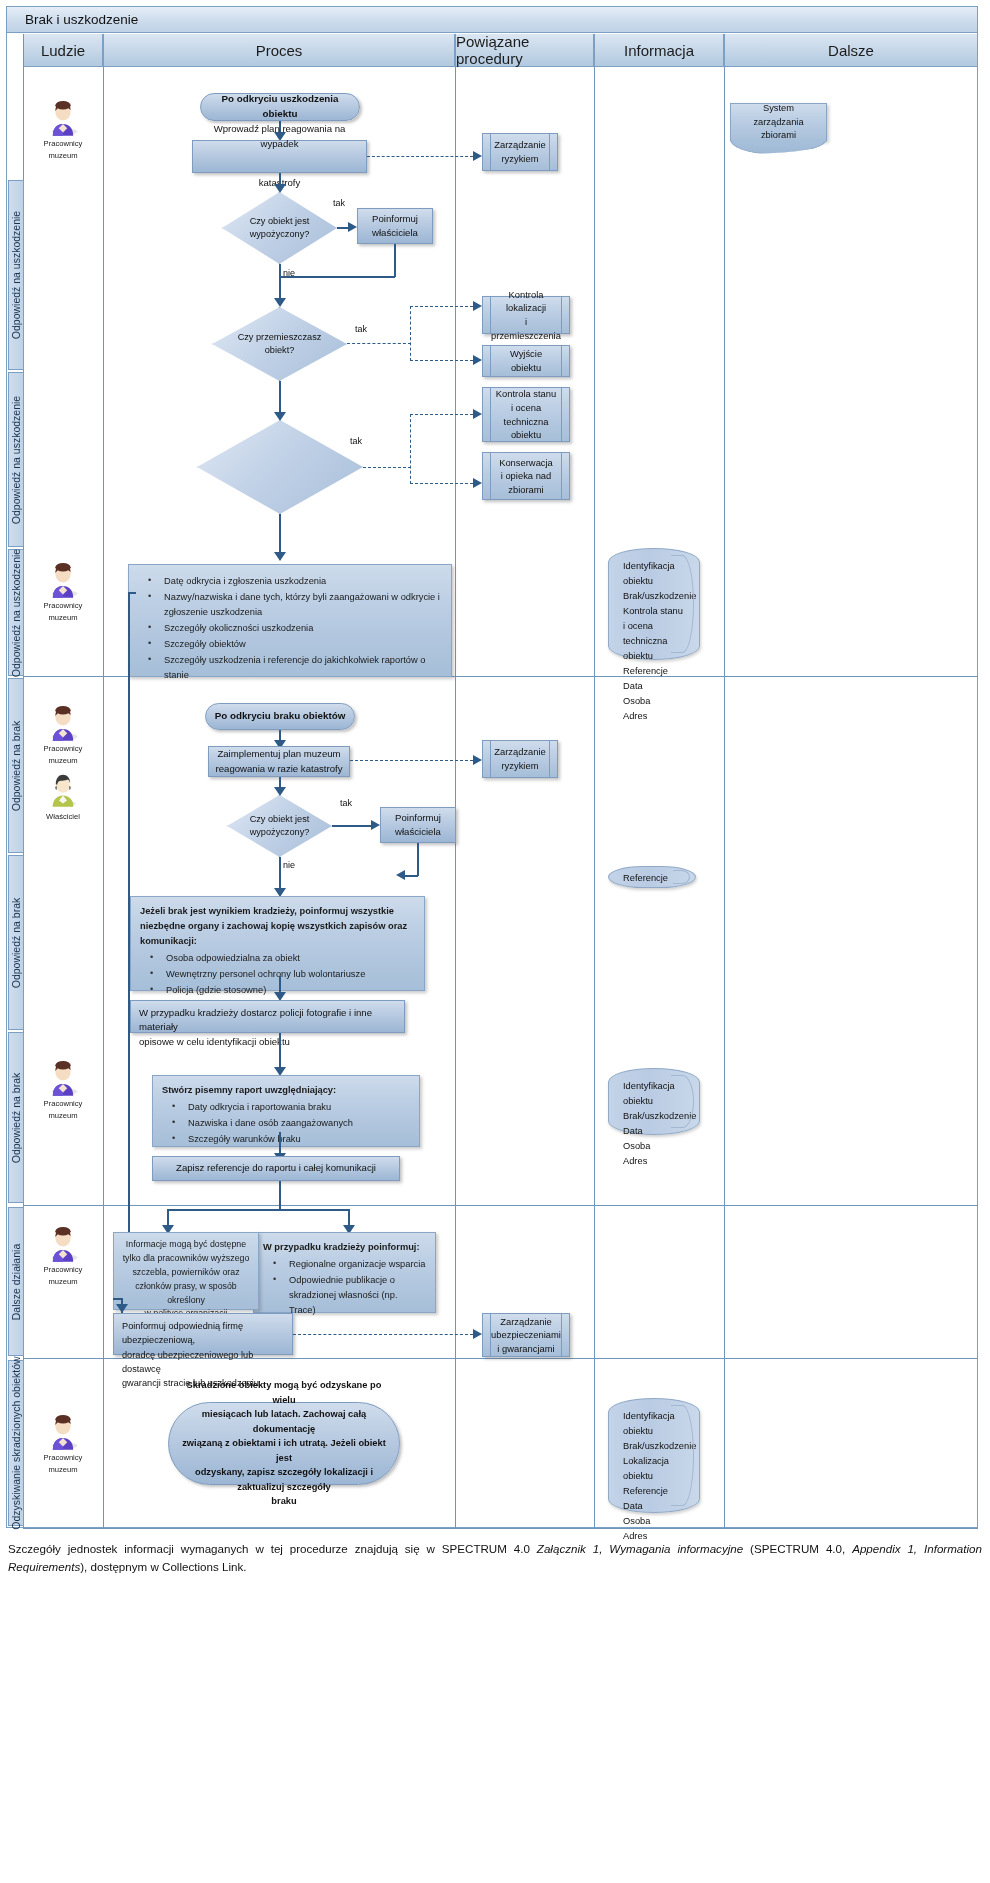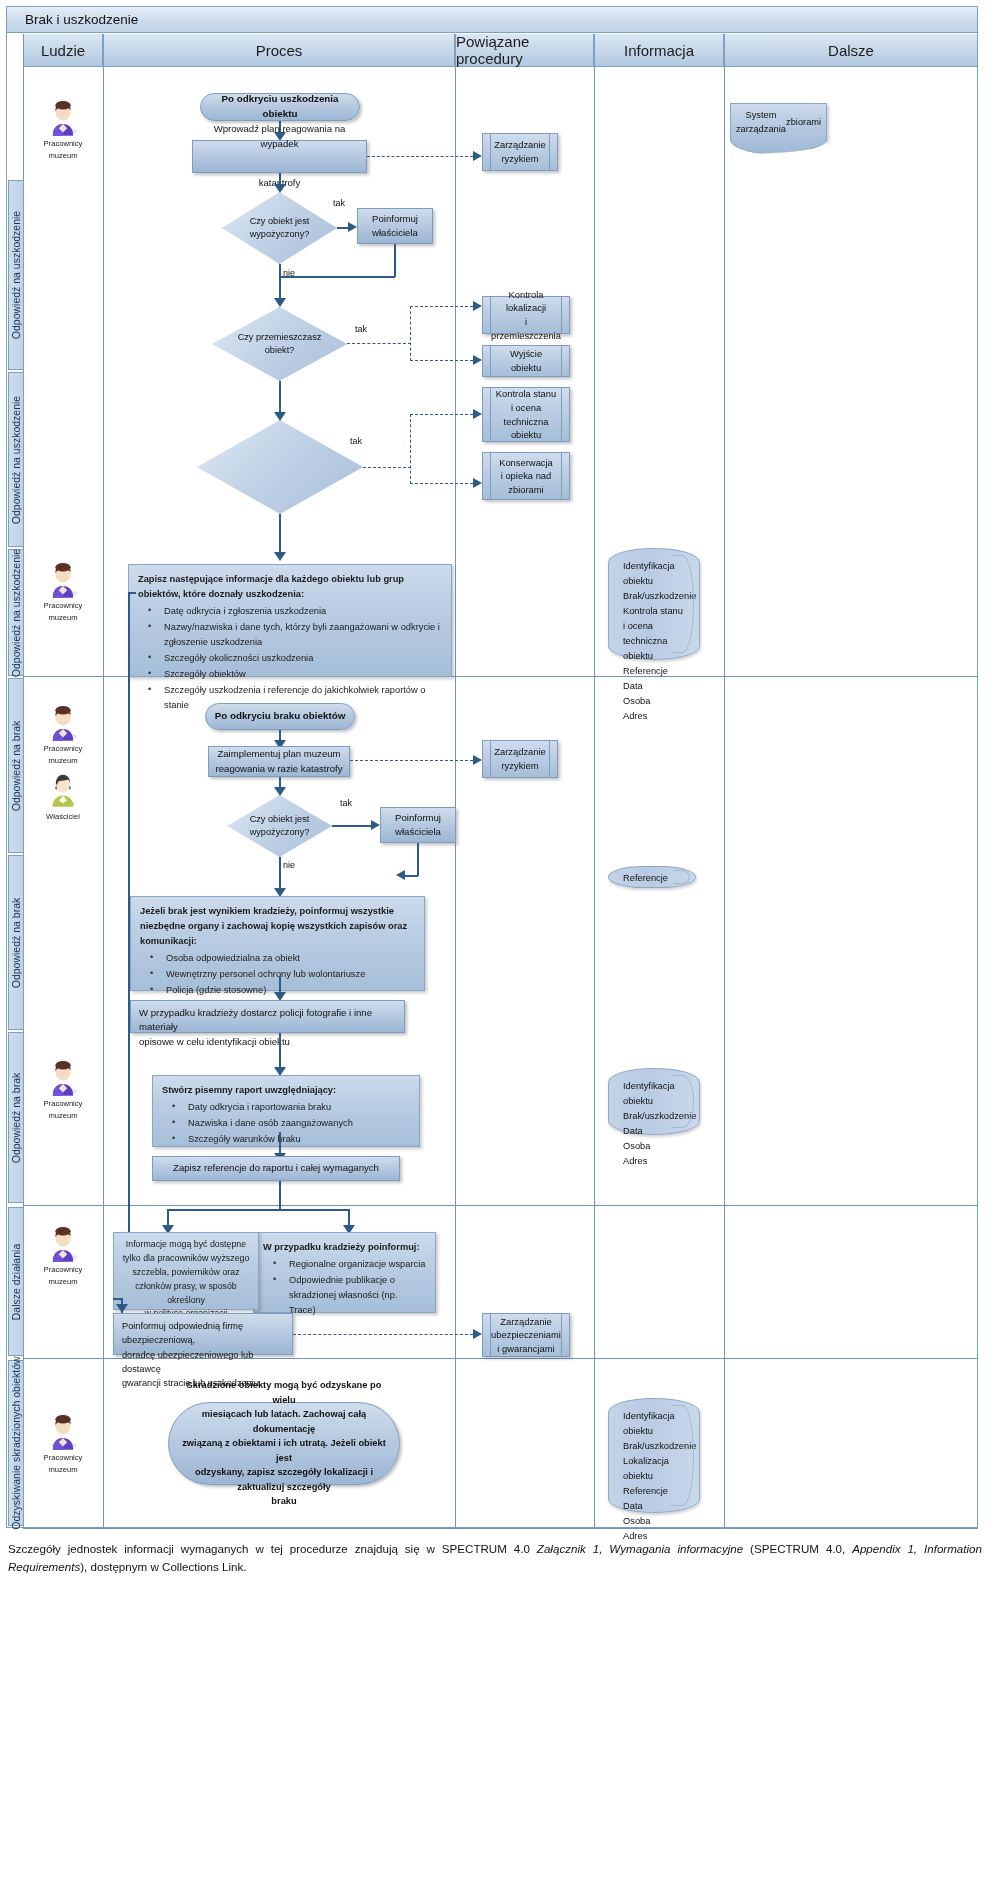--- a/index.html
+++ b/index.html
@@ -351,22 +351,20 @@
   <div class="dash-v" style="left:410px;top:414px;height:70px;"></div>
   <div class="dash-h" style="left:410px;top:414px;width:63px;"></div>
   <div class="arw arw-r" style="left:473px;top:409px;"></div>
   <div class="dash-h" style="left:410px;top:483px;width:63px;"></div>
   <div class="arw arw-r" style="left:473px;top:478px;"></div>
 
   <div class="ln lnv" style="left:279px;top:514px;height:42px;"></div>
   <div class="arw arw-d" style="left:274px;top:552px;"></div>
 
   <div class="note" style="position:absolute;left:128px;top:564px;width:304px;height:98px;">
-    <b><span>Zapisz następujące informacje dla każdego obiektu lub grup obiektów, które doznały</span>
-       <span>uszkodzenia:</span></b>
     <ul>
       <li>Datę odkrycia i zgłoszenia uszkodzenia</li>
       <li>Nazwy/nazwiska i dane tych, którzy byli  zaangażowani w odkrycie i zgłoszenie uszkodzenia</li>
       <li>Szczegóły okoliczności uszkodzenia</li>
       <li>Szczegóły obiektów</li>
       <li>Szczegóły uszkodzenia i referencje do jakichkolwiek raportów o stanie</li>
     </ul>
   </div>
 
   <div class="ln lnv" style="left:128px;top:592px;height:648px;"></div>
@@ -405,21 +403,21 @@
     <div>Brak/uszkodzenie</div>
     <div>Kontrola stanu</div>
     <div>i ocena techniczna</div>
     <div>obiektu</div>
     <div>Referencje</div>
     <div>Data</div>
     <div>Osoba</div>
     <div>Adres</div>
   </div>
 
-  <div class="doc" style="left:730px;top:103px;width:97px;height:38px;flex-direction:row;">
+  <div class="doc" style="left:730px;top:103px;width:97px;height:38px;flex-direction:column;">
     <span>System zarządzania</span>
     <span>zbiorami</span>
     <div class="wave"></div>
   </div>
 
   <div class="shape term" style="left:205px;top:703px;width:150px;height:27px;">
     <span>Po odkryciu braku obiektów</span>
     </div>
   <div class="ln lnv" style="left:279px;top:730px;height:12px;"></div>
   <div class="arw arw-d" style="left:274px;top:740px;"></div>
@@ -483,21 +481,21 @@
       <li>Daty odkrycia i raportowania braku</li>
       <li>Nazwiska i dane osób zaangażowanych</li>
       <li>Szczegóły warunków braku</li>
     </ul>
   </div>
 
   <div class="ln lnv" style="left:279px;top:1132px;height:23px;"></div>
   <div class="arw arw-d" style="left:274px;top:1153px;"></div>
 
   <div class="shape proc" style="left:152px;top:1156px;width:248px;height:25px;">
-    <span>Zapisz referencje do raportu i całej wymaganych</span>
+    <span>Zapisz referencje do raportu i całej komunikacji</span>
     </div>
 
   <div class="ln lnv" style="left:279px;top:1181px;height:29px;"></div>
   <div class="ln lnh" style="left:167px;top:1209px;width:182px;"></div>
   <div class="ln lnv" style="left:167px;top:1209px;height:18px;"></div>
   <div class="arw arw-d" style="left:162px;top:1225px;"></div>
   <div class="ln lnv" style="left:348px;top:1209px;height:18px;"></div>
   <div class="arw arw-d" style="left:343px;top:1225px;"></div>
 
   <div class="pdp" style="left:482px;top:740px;width:76px;height:38px;flex-direction:column;">

